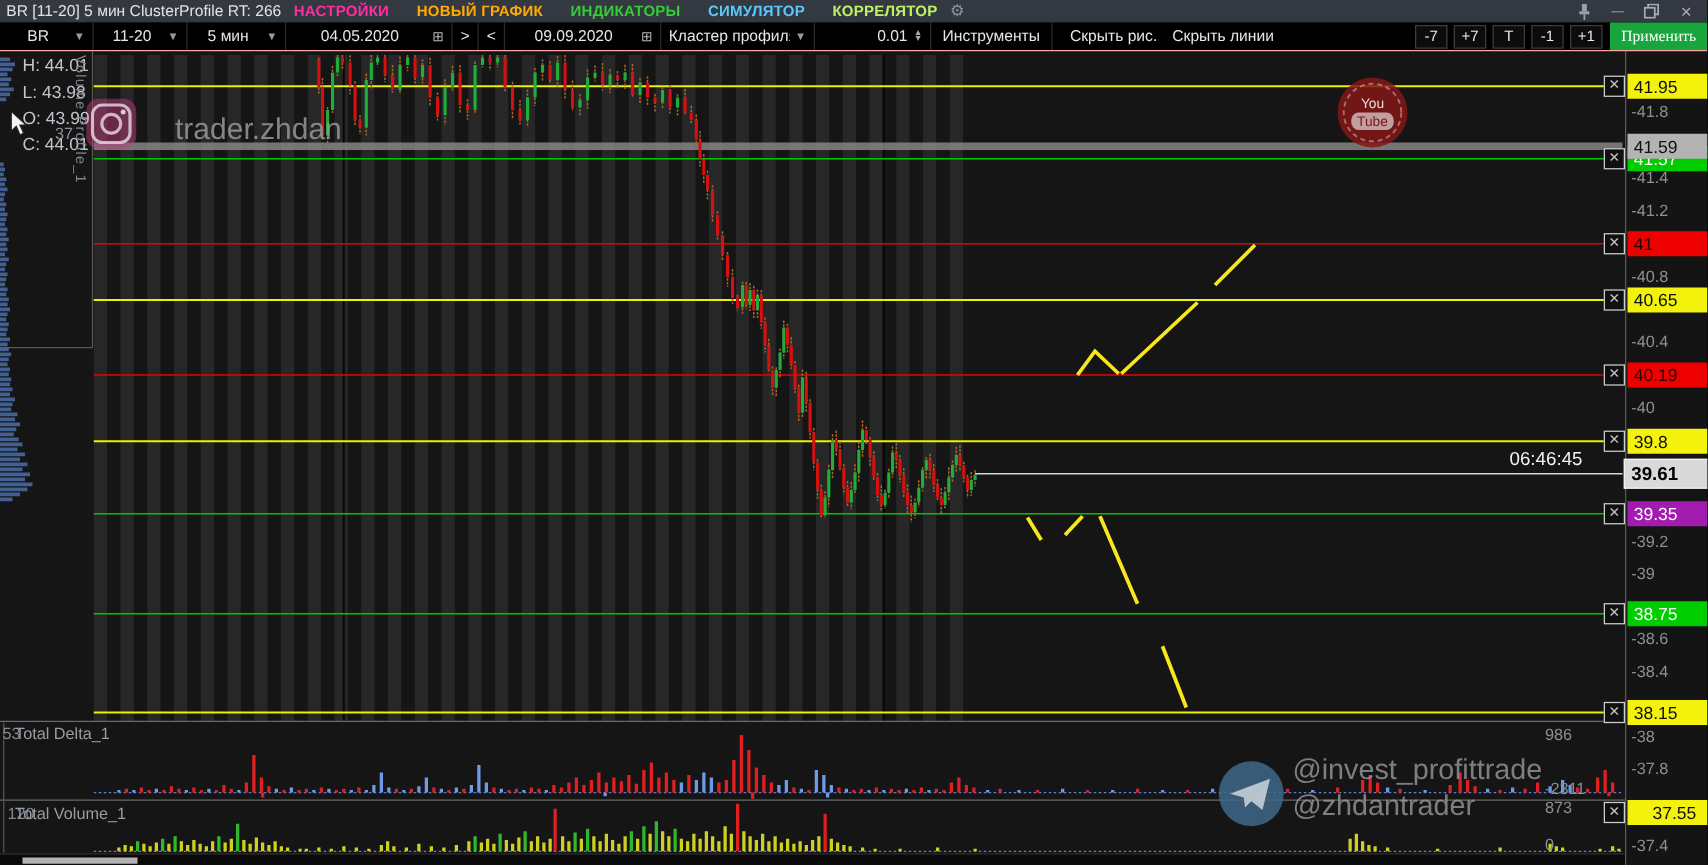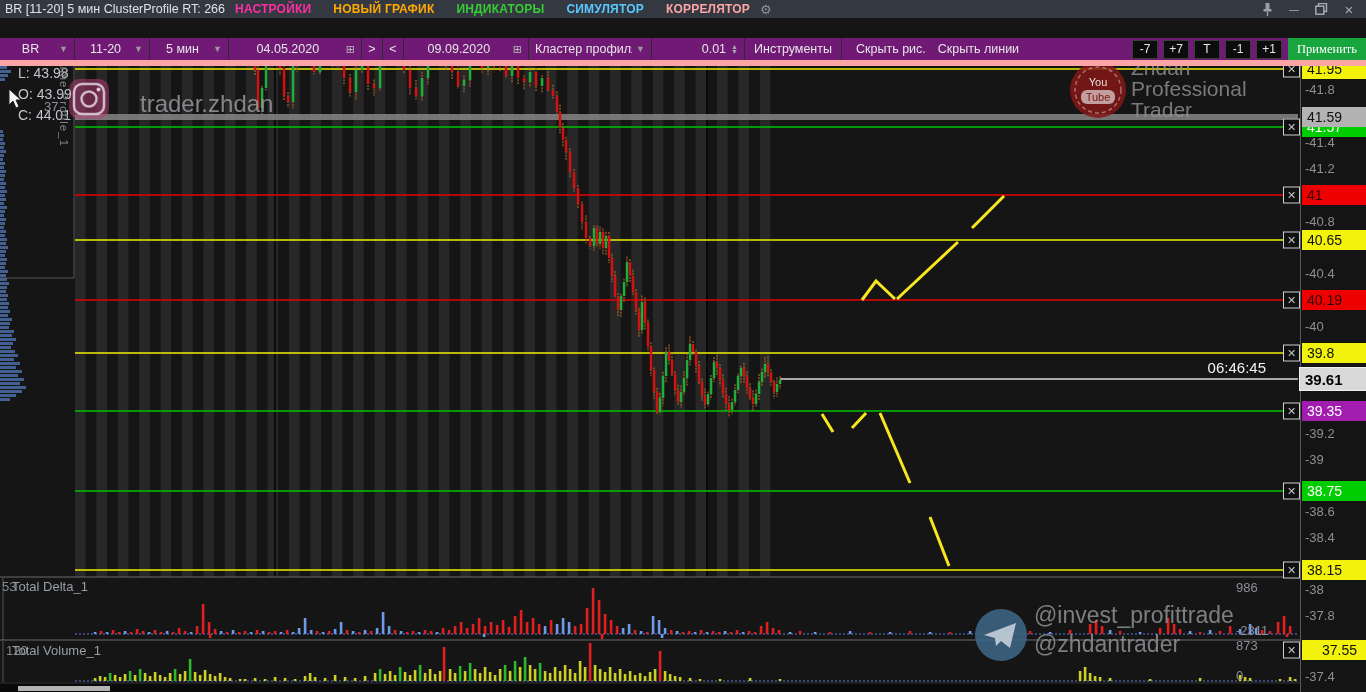--- a/index.html
+++ b/index.html
@@ -8,22 +8,22 @@
   
   #titlebar{position:absolute;left:0;top:0;width:1366px;height:18px;background:#343841;z-index:50;
             display:flex;align-items:center;color:#dfe3e8;font-size:12.5px;}
   #win-title{padding:0 10px 0 5px;white-space:nowrap;}
   #menu{display:flex;gap:22px;font-weight:bold;font-size:12px;letter-spacing:.2px;}
   #menu .mi{cursor:default;white-space:nowrap;}
   #tb-right{margin-left:auto;display:flex;align-items:center;gap:14px;padding-right:10px;color:#9aa0a8;}
   .winbtn{width:14px;height:12px;display:flex;align-items:center;justify-content:center;font-size:13px;color:#a9aeb6;}
   #gear{color:#8d939c;font-size:13px;margin-left:10px;}
   
-  #toolbar{position:absolute;left:0;top:18px;width:1366px;height:22px;background:#701a75;z-index:50;
-           display:flex;align-items:stretch;color:#e6e6e6;font-size:12.5px;border-bottom:6px solid #fca5a5;margin-top:20px;}
+  #toolbar{position:absolute;left:0;top:18px;width:1366px;height:22px;background:#000000;z-index:50;
+           display:flex;align-items:stretch;color:#e6e6e6;font-size:12.5px;border-bottom:1px solid #fca5a5;}
   .tc{display:flex;align-items:center;border-right:1px solid #2c2c2c;padding:0 6px;white-space:nowrap;position:relative;}
   .tc .lab{flex:1;text-align:center;overflow:hidden;}
   .arrow{color:#9a9a9a;font-size:9px;margin-left:4px;}
   .cal{color:#b9b9b9;font-size:11px;margin-left:5px;}
   .spin{display:flex;flex-direction:column;line-height:5px;font-size:7px;color:#aaa;margin-left:5px;}
   .flat{border-right:none;}
   #nav-btns{display:flex;align-items:center;gap:5px;margin-left:auto;padding-right:6px;}
   .navb{min-width:24px;height:17px;border:1px solid #3c3c3c;background:#0c0c0c;display:flex;align-items:center;
         justify-content:center;font-size:12px;color:#e8e8e8;}
   #apply{width:78px;background:#18a53e;color:#fff;display:flex;align-items:center;justify-content:center;
@@ -755,25 +755,20 @@
     </svg>
     <div class="wm" id="wm-insta-txt">trader.zhdan</div>
 
     <svg class="wm" style="left:1068px;top:60px;" width="60" height="60">
       <circle cx="30" cy="30" r="28" fill="rgba(130,22,22,0.85)"></circle>
       <circle cx="30" cy="30" r="23" fill="none" stroke="rgba(210,170,170,0.6)" stroke-width="1.5" stroke-dasharray="4 3"></circle>
       <text x="30" y="26" font-size="11" fill="#e8dcdc" text-anchor="middle" font-family="Liberation Sans">You</text>
       <rect x="13" y="30" width="34" height="14" rx="6" fill="rgba(220,205,205,0.75)"></rect>
       <text x="30" y="41" font-size="11" fill="#7a1414" text-anchor="middle" font-family="Liberation Sans">Tube</text>
     </svg>
-    <div class="wm" id="wm-yt-txt">
-      <div>Zhdan</div>
-      <div>Professional</div>
-      <div>Trader</div>
-    </div>
 
     <svg class="wm" style="left:974px;top:608px;" width="54" height="54">
       <circle cx="27" cy="27" r="26" fill="rgba(62,104,136,0.85)"></circle>
       <path d="M10 27 L42 15 L36 40 L27 33 L22 38 L21 30 Z" fill="rgba(225,230,235,0.75)"></path>
       <path d="M21 30 L42 15 L27 33" fill="rgba(180,195,205,0.6)"></path>
     </svg>
     <div class="wm" id="wm-tg-txt1">@invest_profittrade</div>
     <div class="wm" id="wm-tg-txt2">@zhdantrader</div>
 
     <div class="ov" id="ohlc"><span>H: 44.01</span><br><span>L: 43.98</span><br><span>O: 43.99</span><br><span>C: 44.01</span></div>
@@ -839,21 +834,21 @@
     </svg>
   </div>
 
   <div id="titlebar">
     <span id="win-title">BR [11-20] 5 мин ClusterProfile RT: 266</span>
     <div id="menu">
         <span class="mi" style="color: rgb(255, 46, 160);">НАСТРОЙКИ</span>
         <span class="mi" style="color: rgb(255, 170, 0);">НОВЫЙ ГРАФИК</span>
         <span class="mi" style="color: rgb(53, 204, 53);">ИНДИКАТОРЫ</span>
         <span class="mi" style="color: rgb(91, 200, 255);">СИМУЛЯТОР</span>
-        <span class="mi" style="color: #fca5a5;">КОРРЕЛЯТОР</span>
+        <span class="mi" style="color: #bef264;">КОРРЕЛЯТОР</span>
       </div>
     <span id="gear">⚙</span>
     <div id="tb-right">
       <svg width="11" height="13">
         <rect x="3.5" y="0" width="4" height="6" fill="#9aa0a8"></rect>
         <rect x="1.5" y="6" width="8" height="2.5" fill="#9aa0a8"></rect>
         <rect x="4.8" y="8.5" width="1.4" height="4.5" fill="#9aa0a8"></rect>
       </svg>
       <span class="winbtn" style="font-size:10px;">—</span>
       <svg width="13" height="12">

